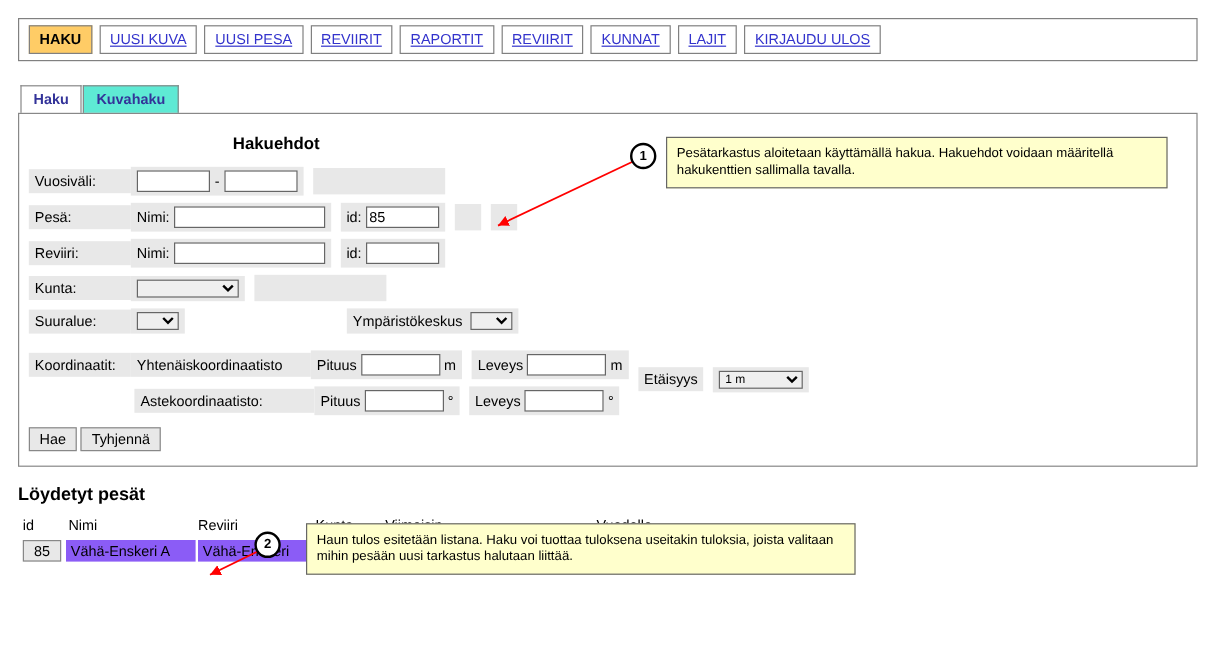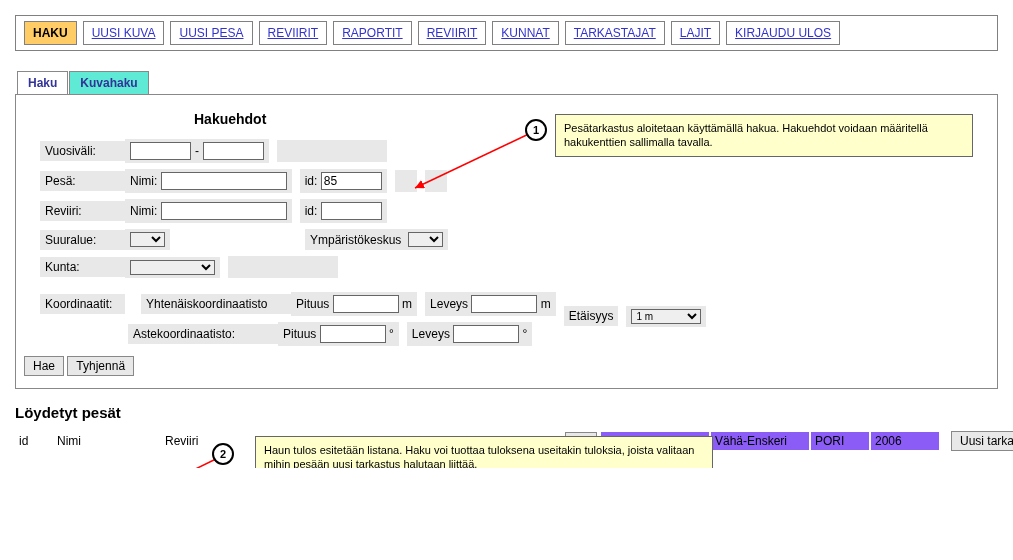--- a/index.html
+++ b/index.html
@@ -63,21 +63,20 @@
 }
 .form-row {
   display: flex;
   align-items: center;
   margin-bottom: 6px;
 }
 .lbl {
   background: #e8e8e8;
   padding: 3px 5px;
   display: inline-block;
-  margin-left: 16px;
 }
 .lbl.w80 { width: 75px; }
 .gap { width: 8px; display: inline-block; }
 input[type=text] {
   font-size: 12px;
   padding: 1px 2px;
   border: 1px solid #666;
   background: #fff;
 }
 select {
@@ -97,21 +96,21 @@
   background: #e8e8e8;
   cursor: pointer;
 }
 .results-title {
   font-weight: bold;
   font-size: 15px;
   margin: 15px 0 8px 0;
 }
 .results-table {
   display: flex;
-  flex-direction: row;
+  flex-direction: column;
 }
 .results-header, .results-row {
   display: flex;
   align-items: center;
 }
 .results-header .cell { padding: 2px 4px; }
 .results-row .cell { padding: 2px 4px; background: #8b5cf6; margin-right: 2px; }
 .cell.w30 { width: 30px; }
 .cell.w100 { width: 100px; }
 .cell.w90 { width: 90px; }
@@ -151,21 +150,20 @@
 <body>
 
 <div class="nav-bar">
   <span class="nav-item active">HAKU</span>
   <span class="nav-item">UUSI KUVA</span>
   <span class="nav-item">UUSI PESA</span>
   <span class="nav-item">REVIIRIT</span>
   <span class="nav-item">RAPORTIT</span>
   <span class="nav-item">REVIIRIT</span>
   <span class="nav-item">KUNNAT</span>
-  <span class="nav-item">TARKASTAJAT</span>
   <span class="nav-item">LAJIT</span>
   <span class="nav-item">KIRJAUDU ULOS</span>
 </div>
 
 <div class="tabs">
   <div class="tab active">Haku</div>
   <div class="tab">Kuvahaku</div>
 </div>
 
 <div style="position:relative;">
@@ -196,35 +194,35 @@
   </div>
 
   <div class="form-row">
     <span class="lbl w80">Reviiri:</span>
     <span class="grey-box"><span>Nimi:</span>&nbsp;<input type="text" style="width: 120px;"></span>
     <span class="gap"></span>
     <span class="grey-box"><span>id:</span>&nbsp;<input type="text" style="width: 55px;"></span>
   </div>
 
   <div class="form-row">
+    <span class="lbl w80">Kunta:</span>
+    <span class="grey-box">
+          <select style="width:85px"><option></option></select>
+        </span>
+    <span class="gap"></span>
+    <span class="grey-box" style="width:100px;height:16px"></span>
+  </div>
+
+  <div class="form-row">
     <span class="lbl w80">Suuralue:</span>
     <span class="grey-box">
           <select style="width:35px"><option></option></select>
         </span>
     <span style="width:135px"></span>
     <span class="grey-box"><span>Ympäristökeskus</span>&nbsp;&nbsp;<select style="width:35px"><option></option></select></span>
-  </div>
-
-  <div class="form-row">
-    <span class="lbl w80">Kunta:</span>
-    <span class="grey-box">
-          <select style="width:85px"><option></option></select>
-        </span>
-    <span class="gap"></span>
-    <span class="grey-box" style="width:100px;height:16px"></span>
   </div>
 
   <div style="height:8px"></div>
 
   <div class="form-row">
     <span class="lbl w80">Koordinaatit:</span>
     <span class="lbl" style="width:140px">Yhtenäiskoordinaatisto</span>
     <span class="grey-box"><span>Pituus</span>&nbsp;<input type="text" style="width: 60px;">&nbsp;<span>m</span></span>
     <span class="gap"></span>
     <span class="grey-box"><span>Leveys</span>&nbsp;<input type="text" style="width: 60px;">&nbsp;<span>m</span></span>

